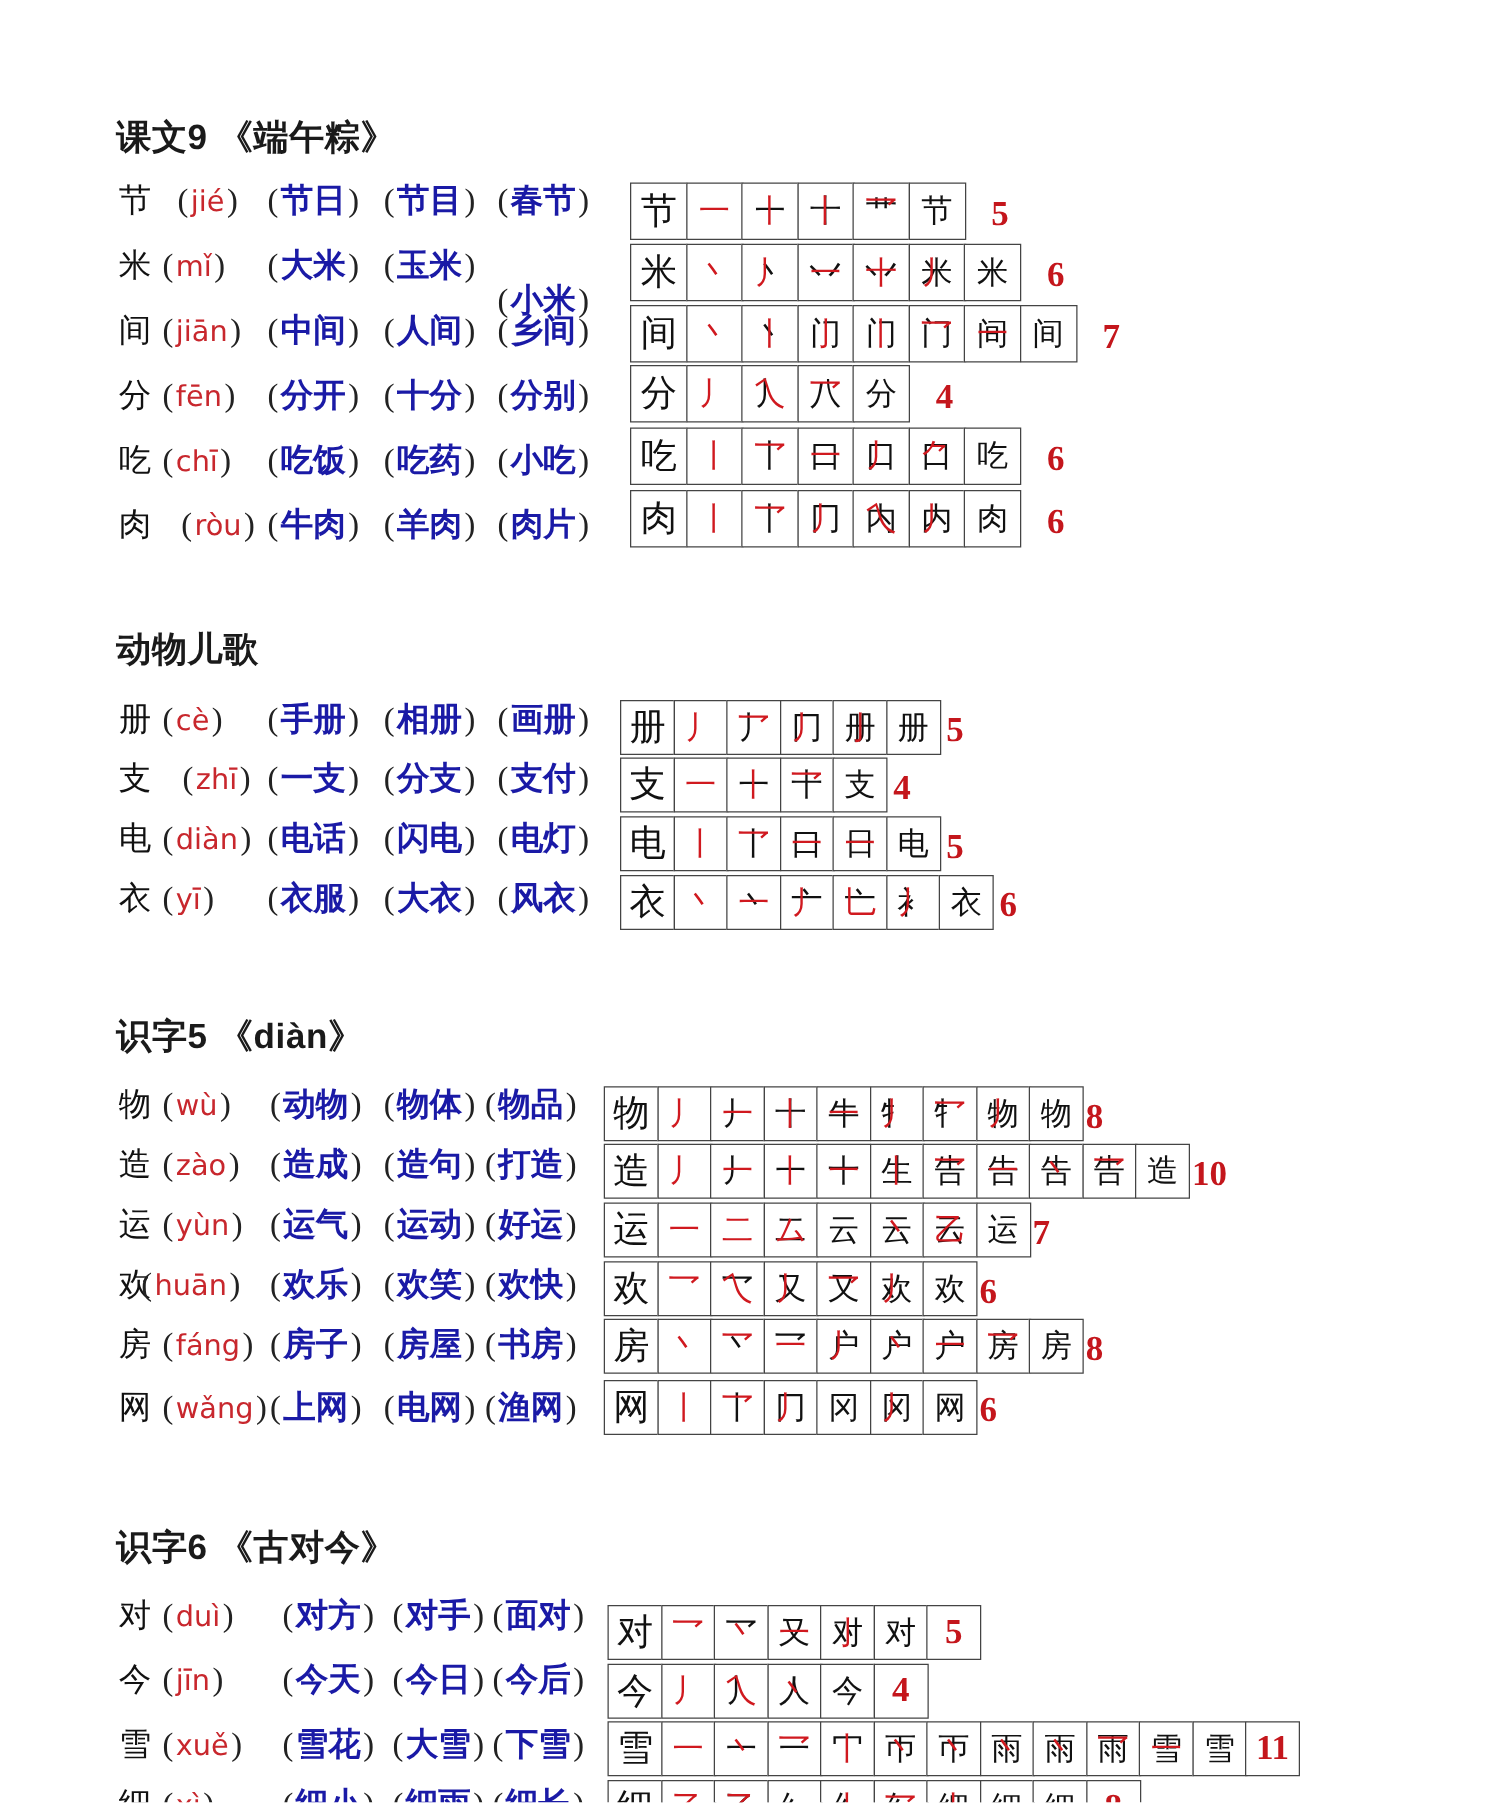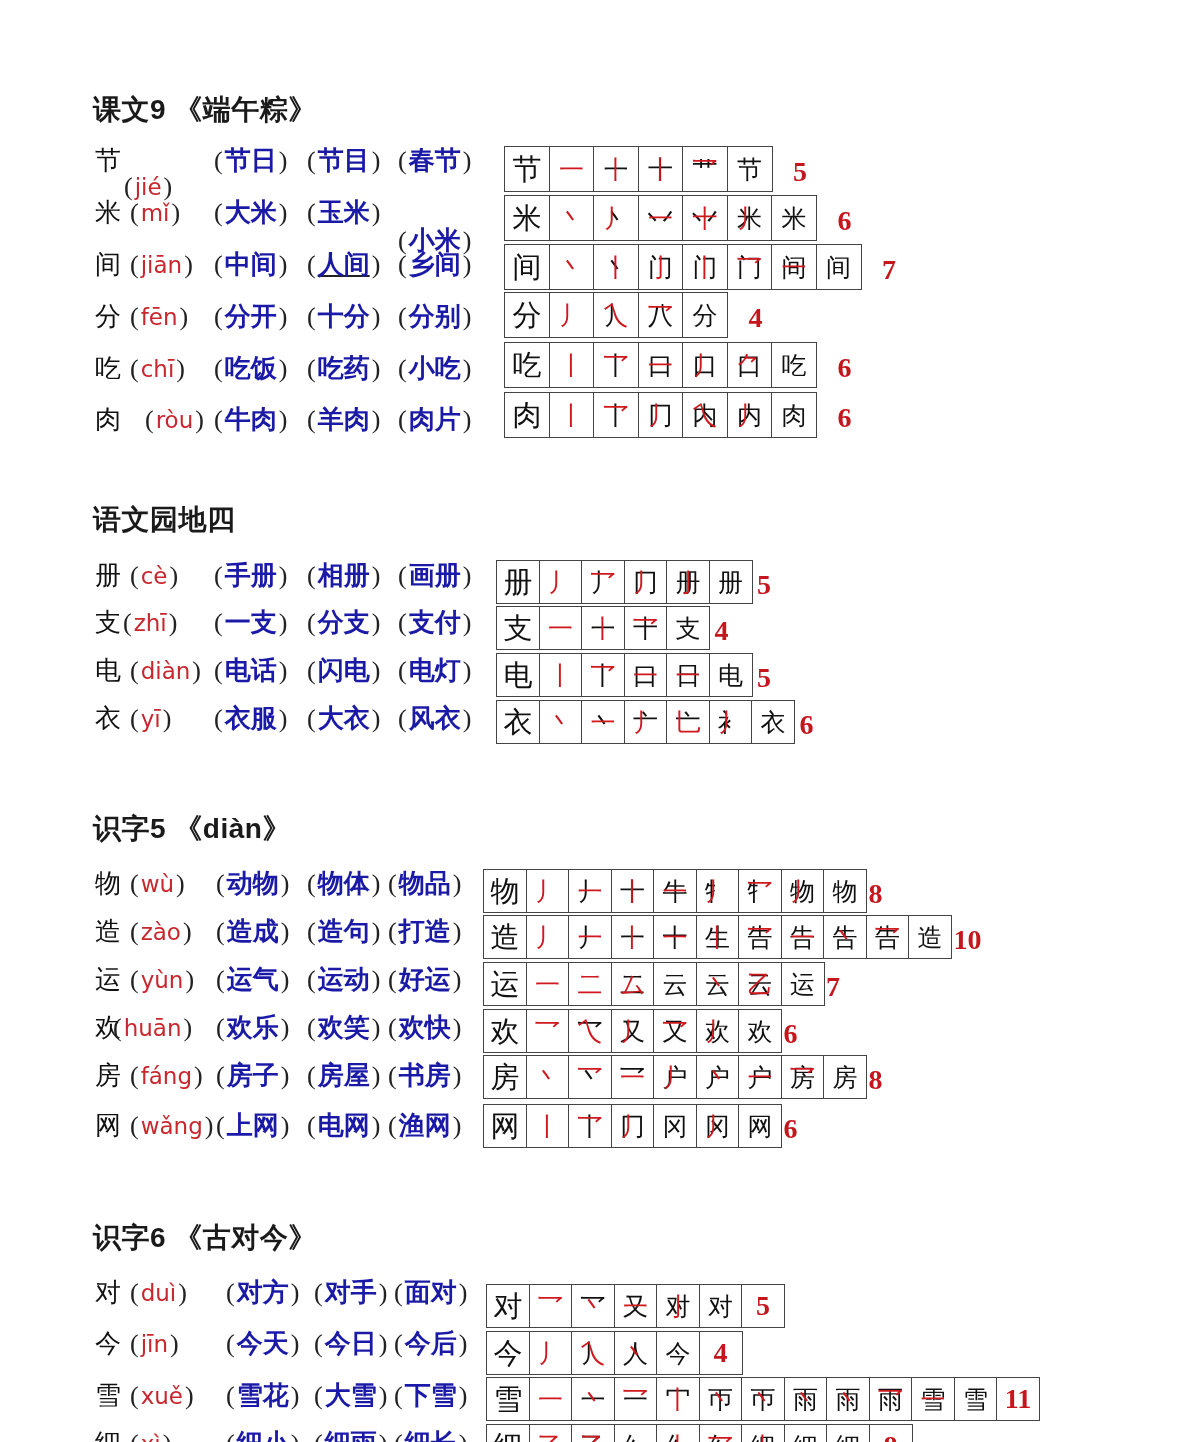--- a/index.html
+++ b/index.html
@@ -54,21 +54,21 @@
     }
   </style>
 </head>
 <body>
 
 <div id="page">
     <section class="lesson">
       <div class="heading" style="top: 92px;">课文9 《端午粽》</div>
       <div class="text-row" style="top: 144px;">
         <span class="char">节</span>
-        <span class="pin-group" style="left: 27px; margin-top: 26px;"><span class="br">(</span><span class="pinyin">jié</span><span class="br">)</span></span>
+        <span class="pin-group" style="left: 45px;"><span class="br">(</span><span class="pinyin">jié</span><span class="br">)</span></span>
         <span class="word-group" style="left: 117px;"><span class="br">(</span><span class="word">节日</span><span class="br">)</span></span>
         <span class="word-group" style="left: 210px;"><span class="br">(</span><span class="word">节目</span><span class="br">)</span></span>
         <span class="word-group" style="left: 301px;"><span class="br">(</span><span class="word">春节</span><span class="br">)</span></span>
       </div>
       <div class="grid" style="left: 504px; top: 146px; --cell: 46px;">
         <div class="cell head-cell">
           <span class="k">节</span>
         </div>
         <div class="cell">
           <span class="k"></span>
@@ -126,21 +126,21 @@
         <div class="cell">
           <span class="k">米</span>
           <span class="r"></span>
         </div>
       </div>
       <span class="count" style="left: 837.5px; top: 204px;">6</span>
       <div class="text-row" style="top: 248px;">
         <span class="char">间</span>
         <span class="pin-group" style="left: 33px;"><span class="br">(</span><span class="pinyin">jiān</span><span class="br">)</span></span>
         <span class="word-group" style="left: 117px;"><span class="br">(</span><span class="word">中间</span><span class="br">)</span></span>
-        <span class="word-group" style="left: 210px; text-decoration: underline;"><span class="br">(</span><span class="word">人间</span><span class="br">)</span></span>
+        <span class="word-group" style="left: 210px;"><span class="br">(</span><span class="word">人间</span><span class="br">)</span></span>
         <span class="word-group" style="left: 301px;"><span class="br">(</span><span class="word">乡间</span><span class="br">)</span></span>
       </div>
       <div class="grid" style="left: 504px; top: 244px; --cell: 46px;">
         <div class="cell head-cell">
           <span class="k">间</span>
         </div>
         <div class="cell">
           <span class="k"></span>
           <span class="r">丶</span>
         </div>
@@ -268,21 +268,21 @@
           <span class="r">丿</span>
         </div>
         <div class="cell">
           <span class="k">肉</span>
           <span class="r"></span>
         </div>
       </div>
       <span class="count" style="left: 837.5px; top: 401px;">6</span>
     </section>
     <section class="lesson">
-      <div class="heading" style="top: 502px;">语文园地四</div>
+      <div class="heading" style="top: 502px;">动物儿歌</div>
       <div class="text-row" style="top: 559px;">
         <span class="char">册</span>
         <span class="pin-group" style="left: 33px;"><span class="br">(</span><span class="pinyin">cè</span><span class="br">)</span></span>
         <span class="word-group" style="left: 117px;"><span class="br">(</span><span class="word">手册</span><span class="br">)</span></span>
         <span class="word-group" style="left: 210px;"><span class="br">(</span><span class="word">相册</span><span class="br">)</span></span>
         <span class="word-group" style="left: 301px;"><span class="br">(</span><span class="word">画册</span><span class="br">)</span></span>
       </div>
       <div class="grid" style="left: 496px; top: 560px; --cell: 44px;">
         <div class="cell head-cell">
           <span class="k">册</span>
@@ -304,21 +304,21 @@
           <span class="r">亅</span>
         </div>
         <div class="cell">
           <span class="k">册</span>
           <span class="r"></span>
         </div>
       </div>
       <span class="count" style="left: 757px; top: 568px;">5</span>
       <div class="text-row" style="top: 606px;">
         <span class="char">支</span>
-        <span class="pin-group" style="left: 26px; text-align: center;"><span class="br">(</span><span class="pinyin">zhī</span><span class="br">)</span></span>
+        <span class="pin-group" style="left: 49px; text-align: center;"><span class="br">(</span><span class="pinyin">zhī</span><span class="br">)</span></span>
         <span class="word-group" style="left: 117px;"><span class="br">(</span><span class="word">一支</span><span class="br">)</span></span>
         <span class="word-group" style="left: 210px;"><span class="br">(</span><span class="word">分支</span><span class="br">)</span></span>
         <span class="word-group" style="left: 301px;"><span class="br">(</span><span class="word">支付</span><span class="br">)</span></span>
       </div>
       <div class="grid" style="left: 496px; top: 606px; --cell: 44px;">
         <div class="cell head-cell">
           <span class="k">支</span>
         </div>
         <div class="cell">
           <span class="k"></span>

